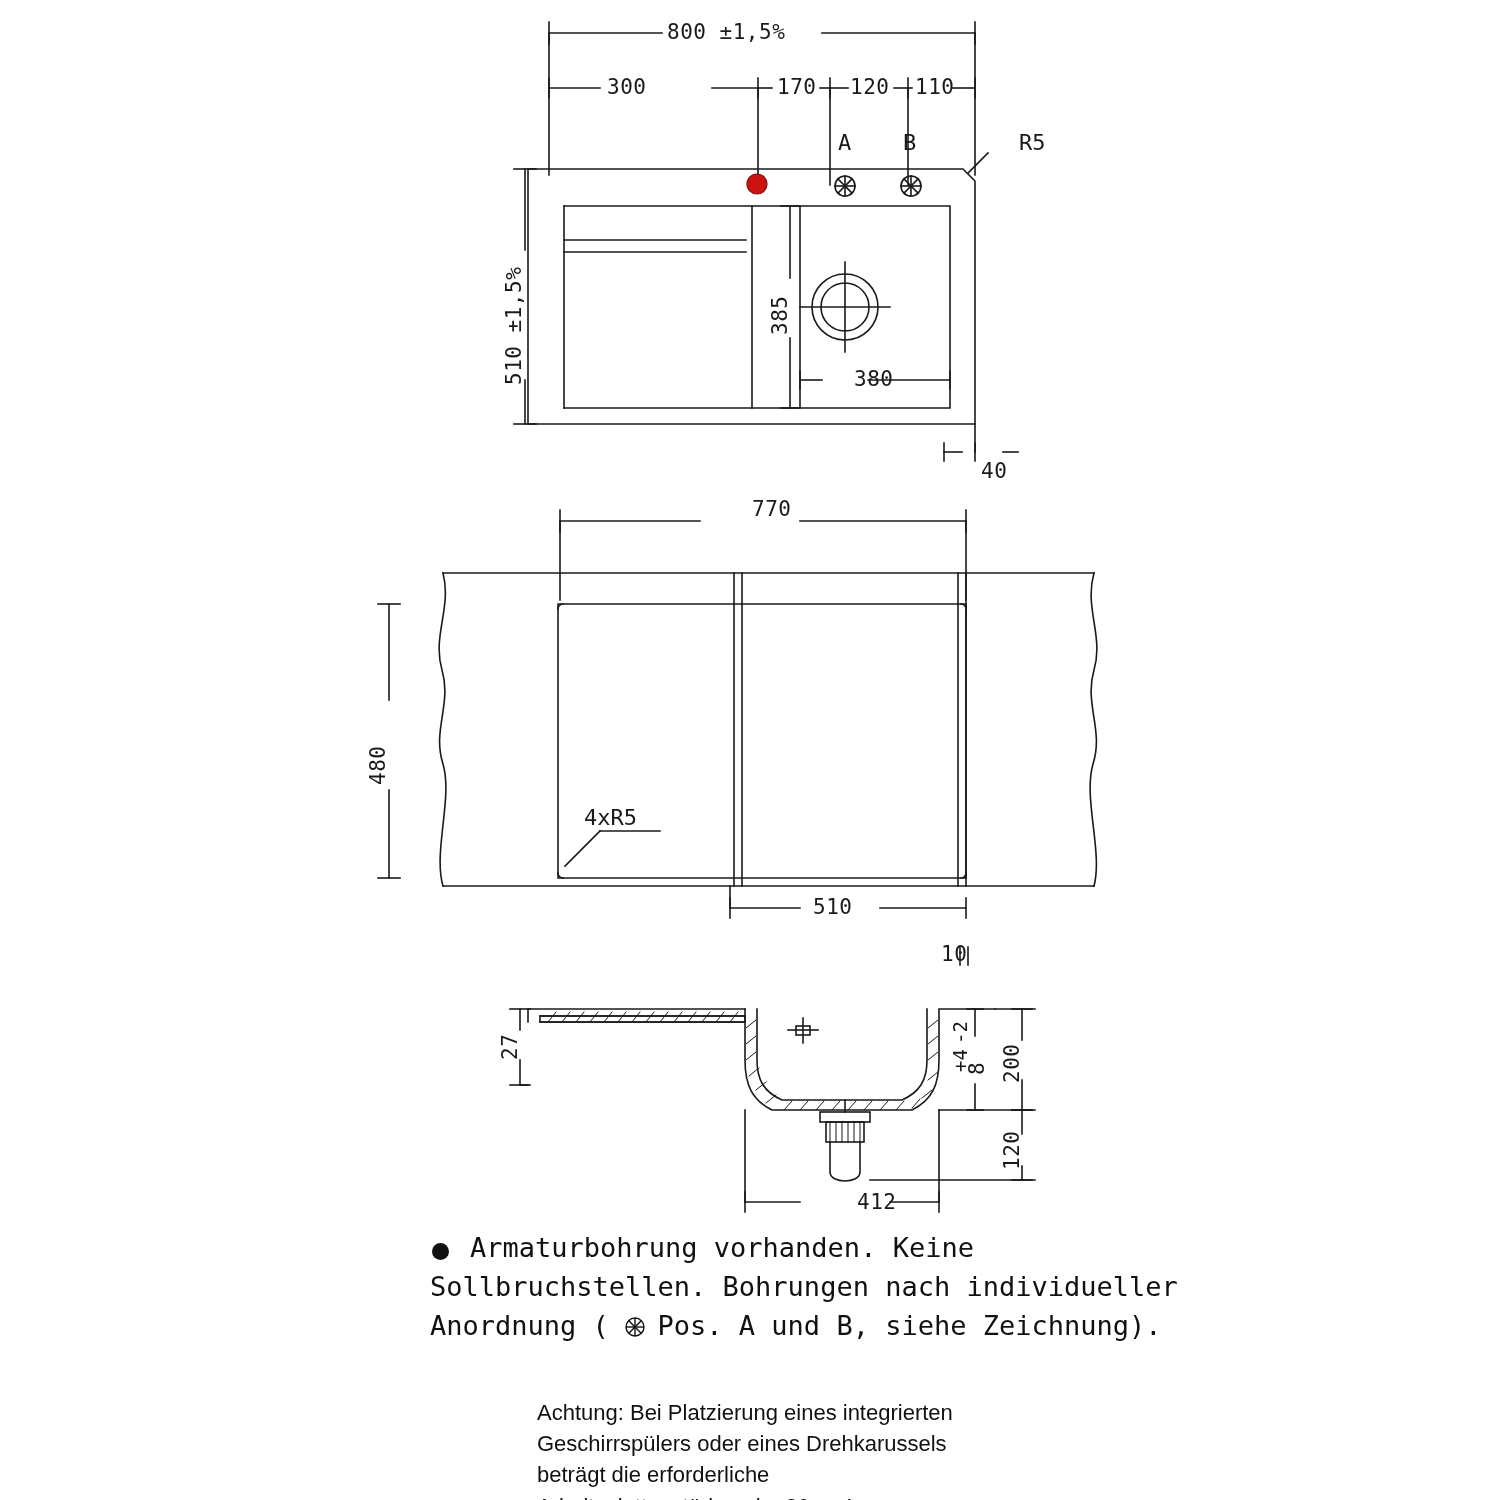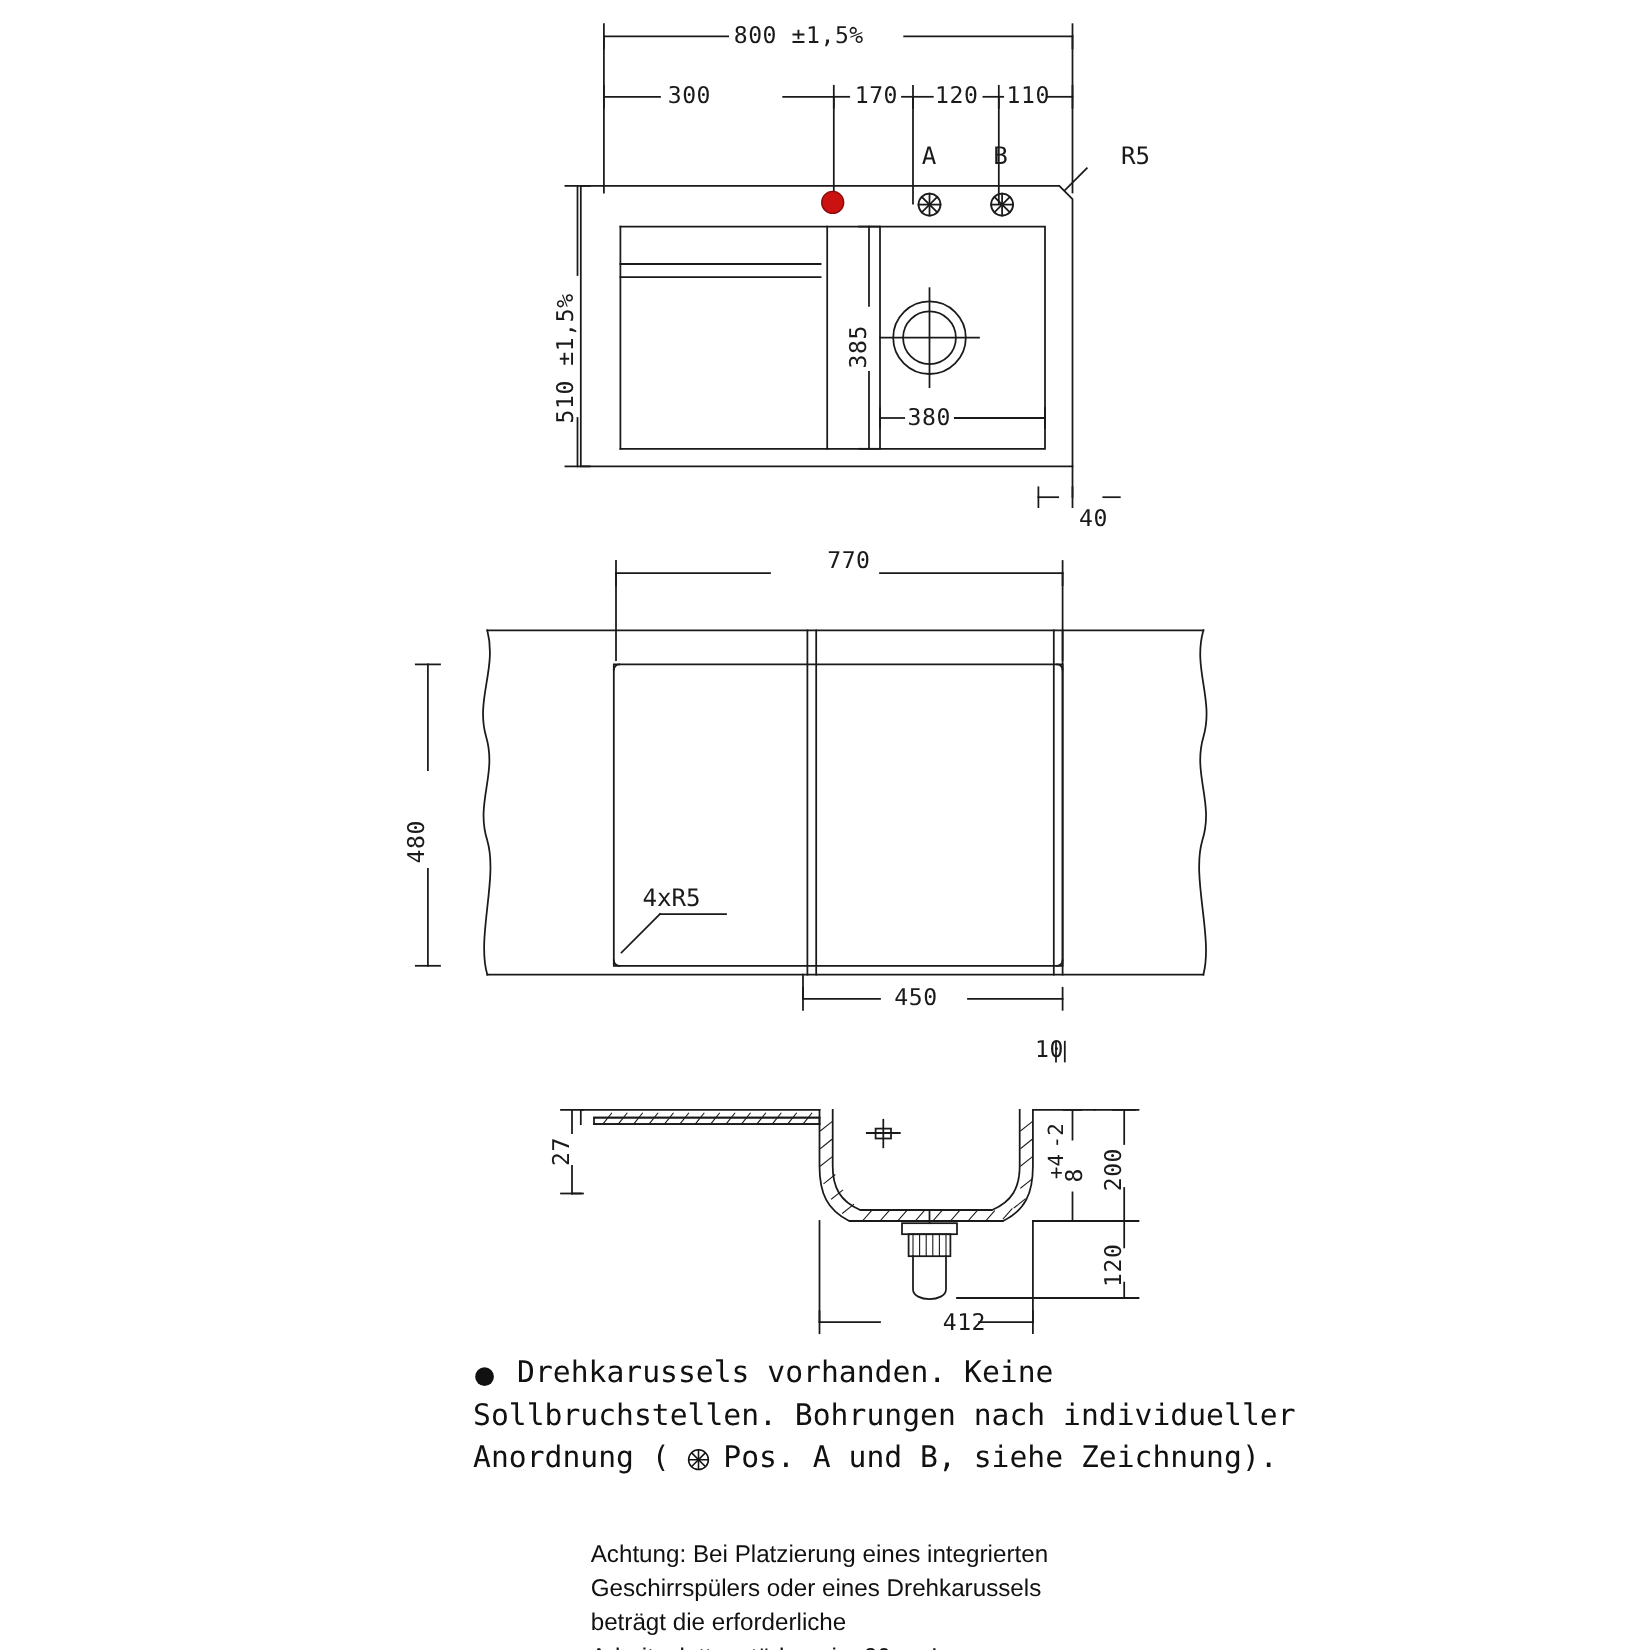--- a/index.html
+++ b/index.html
@@ -306,39 +306,39 @@
   <div class="txt dim" style="left:777px; top:77px;">170</div>
   <div class="txt dim" style="left:850px; top:77px;">120</div>
   <div class="txt dim" style="left:915px; top:77px;">110</div>
 
   <div class="txt lbl" style="left:838px; top:132px;">A</div>
   <div class="txt lbl" style="left:903px; top:132px;">B</div>
   <div class="txt lbl" style="left:975px; top:132px;margin-left:44px;">R5</div>
 
   <div class="txt dim vert" style="left:504px; top:385px;">510 ±1,5%</div>
   <div class="txt dim vert" style="left:770px; top:335px;">385</div>
-  <div class="txt dim" style="left:825px; top:369px;text-align:right;">380</div>
+  <div class="txt dim" style="left:854px; top:369px;text-align:right;">380</div>
   <div class="txt dim" style="left:981px; top:461px;">40</div>
 
   <div class="txt dim" style="left:740px; top:499px;margin-left:12px;">770</div>
   <div class="txt dim vert" style="left:368px; top:785px;">480</div>
   <div class="txt lbl" style="left:584px; top:807px;">4xR5</div>
-  <div class="txt dim" style="left:813px; top:897px;">450</div>
+  <div class="txt dim" style="left:813px; top:897px;">510</div>
   <div class="txt dim" style="left:917px; top:944px;margin-left:24px;">10</div>
 
   <div class="txt dim vert" style="left:500px; top:1060px;">27</div>
   <div class="txt dim vert" style="left:1002px; top:1083px;">200</div>
   <div class="txt dim vert" style="left:967px; top:1075px;">8</div>
   <div class="txt dim-sm vert" style="left:951px; top:1072px;">+4</div>
   <div class="txt dim-sm vert" style="left:951px; top:1044px;">-2</div>
   <div class="txt dim vert" style="left:1002px; top:1170px;">120</div>
   <div class="txt dim" style="left:817px; top:1192px;margin-left:40px;">412</div>
 
   <div class="bullet-dot" style="left:432px; top:1243px;"></div>
-  <div class="note-big" style="left:430px; top:1228px; text-indent:40px;">Drehkarussels vorhanden. Keine
+  <div class="note-big" style="left:430px; top:1228px; text-indent:40px;">Armaturbohrung vorhanden. Keine
 Sollbruchstellen. Bohrungen nach individueller
 Anordnung (   Pos. A und B, siehe Zeichnung).</div>
 
   <svg style="position:absolute; left:624px; top:1316px; width:22px; height:22px;" viewBox="0 0 22 22">
     <g stroke="#111" stroke-width="1.4" fill="none">
       <circle cx="11" cy="11" r="9"></circle>
       <line x1="2" y1="11" x2="20" y2="11"></line>
       <line x1="11" y1="2" x2="11" y2="20"></line>
       <line x1="4.6" y1="4.6" x2="17.4" y2="17.4"></line>
       <line x1="4.6" y1="17.4" x2="17.4" y2="4.6"></line>

